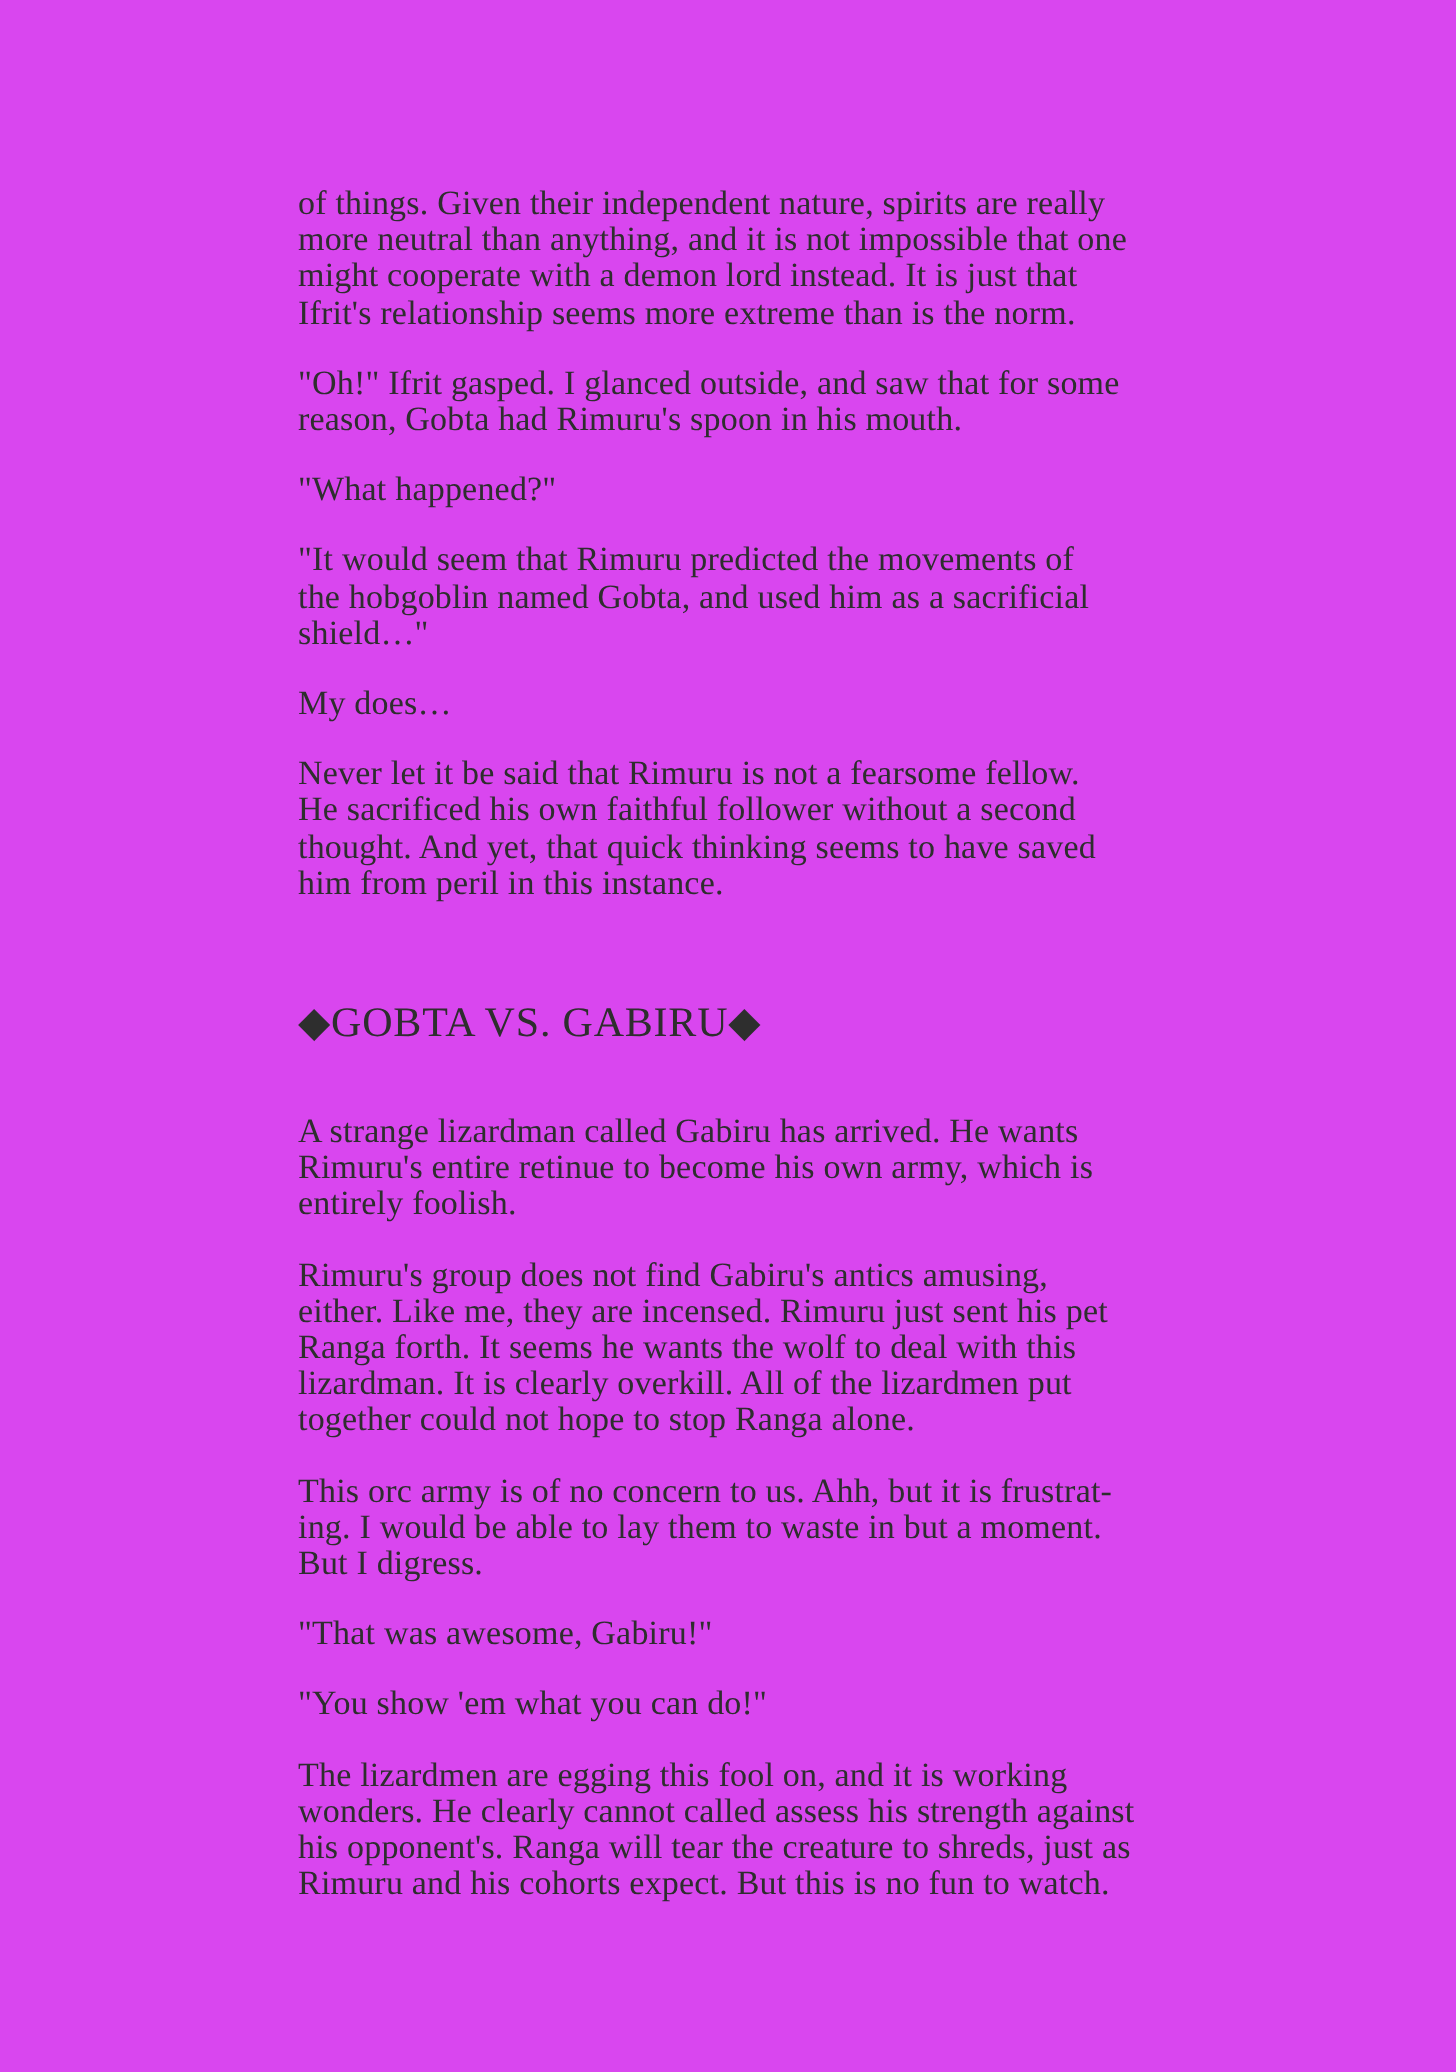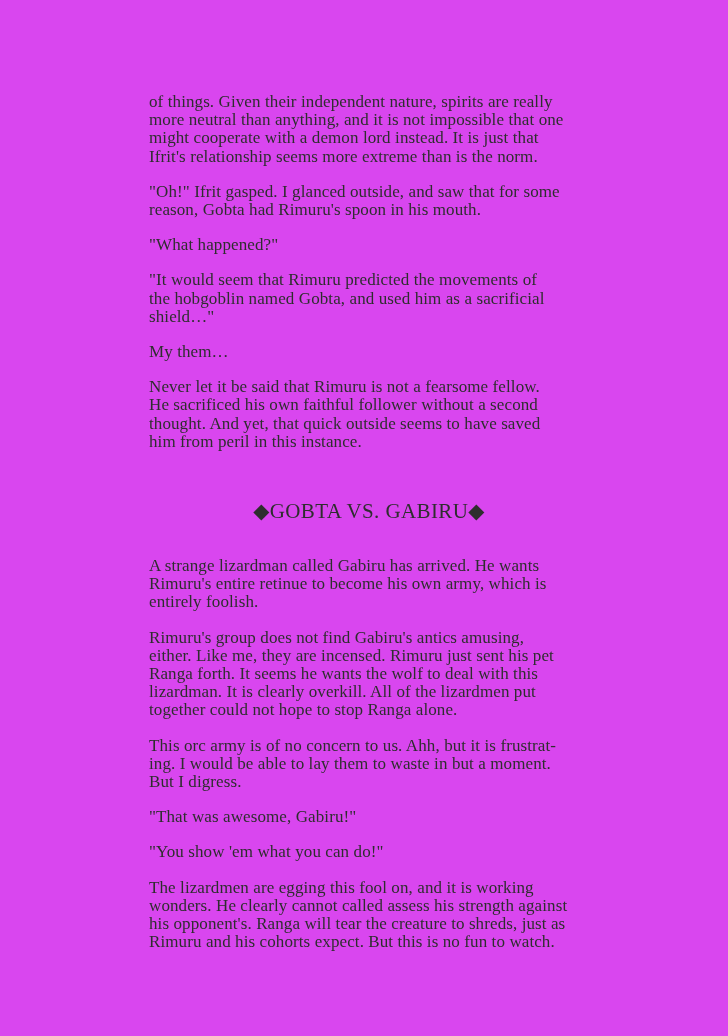--- a/index.html
+++ b/index.html
@@ -32,44 +32,44 @@
     line-height: 18.2px;
     letter-spacing: 0.1px;
     white-space: pre-line; 
     text-align: left;
   }
   .heading {
     margin: 47px 0 33px 0;
     font-size: 21px;
     line-height: 26px;
     font-weight: normal;
-    text-align: center;
+    text-align: left;
     letter-spacing: 0.4px;
     white-space: nowrap;
   }
 </style>
 </head>
 <body>
 
 <div class="page" style="background: #d946ef; color: rgb(46, 46, 46); padding-left: 19px;">
   <div class="content">
     <p class="para">of things. Given their independent nature, spirits are really
 more neutral than anything, and it is not impossible that one
 might cooperate with a demon lord instead. It is just that
 Ifrit's relationship seems more extreme than is the norm.</p>
     <p class="para">"Oh!" Ifrit gasped. I glanced outside, and saw that for some
 reason, Gobta had Rimuru's spoon in his mouth.</p>
     <p class="para">"What happened?"</p>
     <p class="para">"It would seem that Rimuru predicted the movements of
 the hobgoblin named Gobta, and used him as a sacrificial
 shield…"</p>
-    <p class="para">My them…</p>
+    <p class="para">My does…</p>
     <p class="para">Never let it be said that Rimuru is not a fearsome fellow.
 He sacrificed his own faithful follower without a second
-thought. And yet, that quick outside seems to have saved
+thought. And yet, that quick thinking seems to have saved
 him from peril in this instance.</p>
 
     <h2 class="heading">◆GOBTA VS. GABIRU◆</h2>
 
     <p class="para">A strange lizardman called Gabiru has arrived. He wants
 Rimuru's entire retinue to become his own army, which is
 entirely foolish.</p>
     <p class="para">Rimuru's group does not find Gabiru's antics amusing,
 either. Like me, they are incensed. Rimuru just sent his pet
 Ranga forth. It seems he wants the wolf to deal with this

